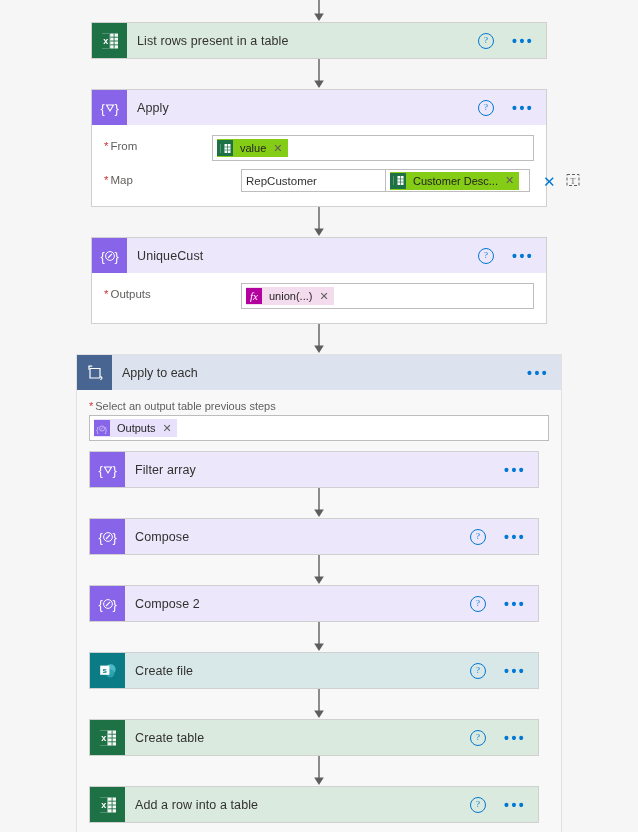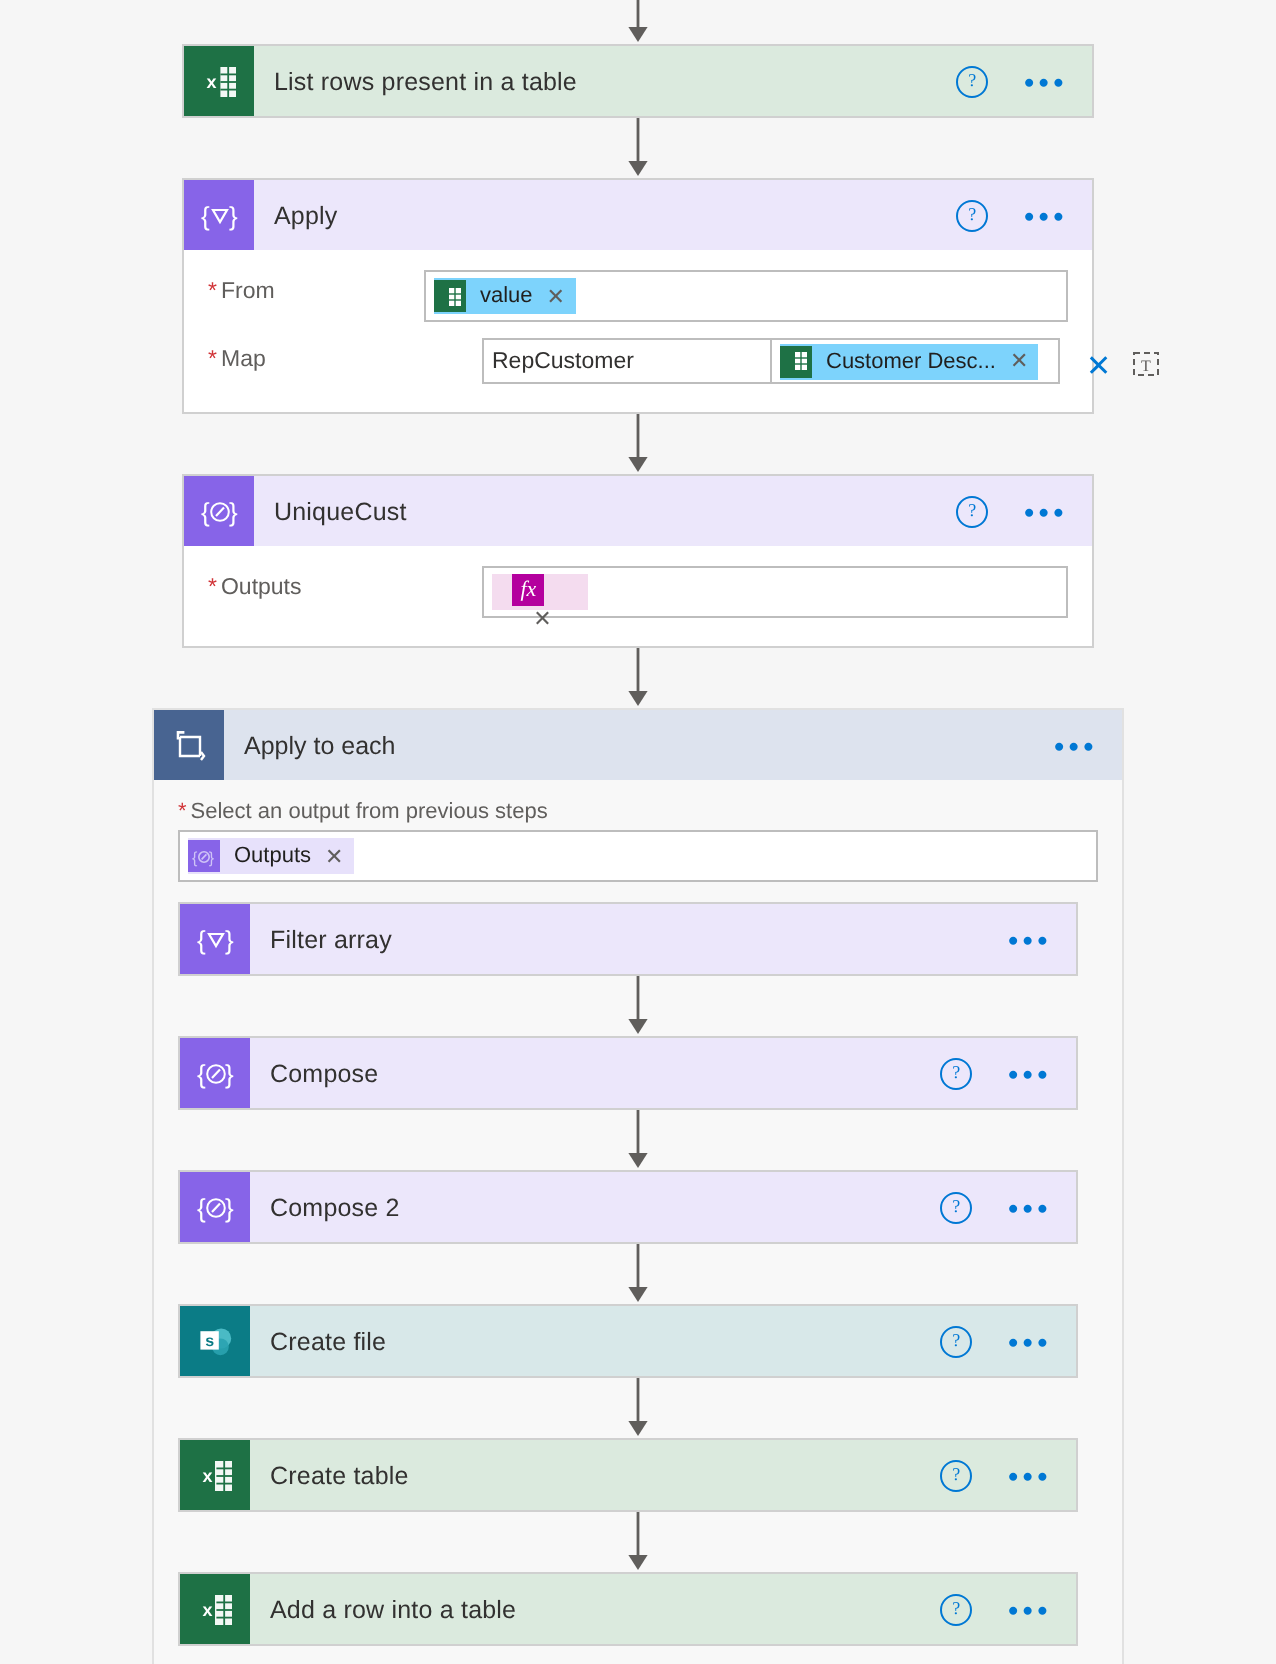--- a/index.html
+++ b/index.html
@@ -136,22 +136,22 @@
   
   .token {
     display: inline-flex;
     align-items: center;
     height: 18px;
     padding: 0 5px 0 0;
     font-size: 11px;
     color: #201f1e;
     max-width: 100%;
   }
-  .token-excel { background: #7dd3fc; }
-  .token-expr  { background: #f4dcef; flex-direction: column; }
+  .token-excel { background: #84cc16; }
+  .token-expr  { background: #f4dcef; }
   .token-flow  { background: #e7e1fb; }
   .token-ico {
     width: 16px; height: 16px;
     flex: 0 0 16px;
     margin-right: 7px;
     display: flex;
     align-items: center;
     justify-content: center;
     font-size: 9px;
     color: #fff;
@@ -162,21 +162,21 @@
   .token-label { white-space: nowrap; overflow: hidden; }
   .token-x {
     margin-left: 7px;
     color: #605e5c;
     font-size: 11px;
   }
 
   
   .map-wrap {
     display: flex;
-    align-items: flex-end;
+    align-items: flex-start;
   }
   .map-grid { flex: 0 0 290px; }
   .map-line {
     display: flex;
   }
   .map-cell {
     height: 23px;
     border: 1px solid #bdbdbd;
     display: flex;
     align-items: center;
@@ -457,21 +457,21 @@
           </svg>
         </div>
         <div class="scope-title">Apply to each</div>
         <div class="head-actions">
           <div class="ellipsis">•••</div>
         </div>
       </div>
 
       <div class="scope-body">
         <div class="scope-field-label">
-          <span class="req">*</span><span>Select an output from previous steps</span>
+          <span class="req">*</span><span>Select an output table previous steps</span>
         </div>
         <div class="scope-field">
           <span class="token token-flow">
             <span class="token-ico flow">
               <svg width="12" height="11" viewBox="0 0 12 11">
                   <text x="0" y="8.5" font-size="8" fill="#cfc4f7" font-family="Liberation Sans, sans-serif">{</text>
                   <circle cx="6" cy="5.5" r="2.6" fill="none" stroke="#cfc4f7" stroke-width="0.8"></circle>
                   <line x1="4.8" y1="6.7" x2="7.2" y2="4.2" stroke="#cfc4f7" stroke-width="0.8"></line>
                   <text x="8.4" y="8.5" font-size="8" fill="#cfc4f7" font-family="Liberation Sans, sans-serif">}</text>
                 </svg>

